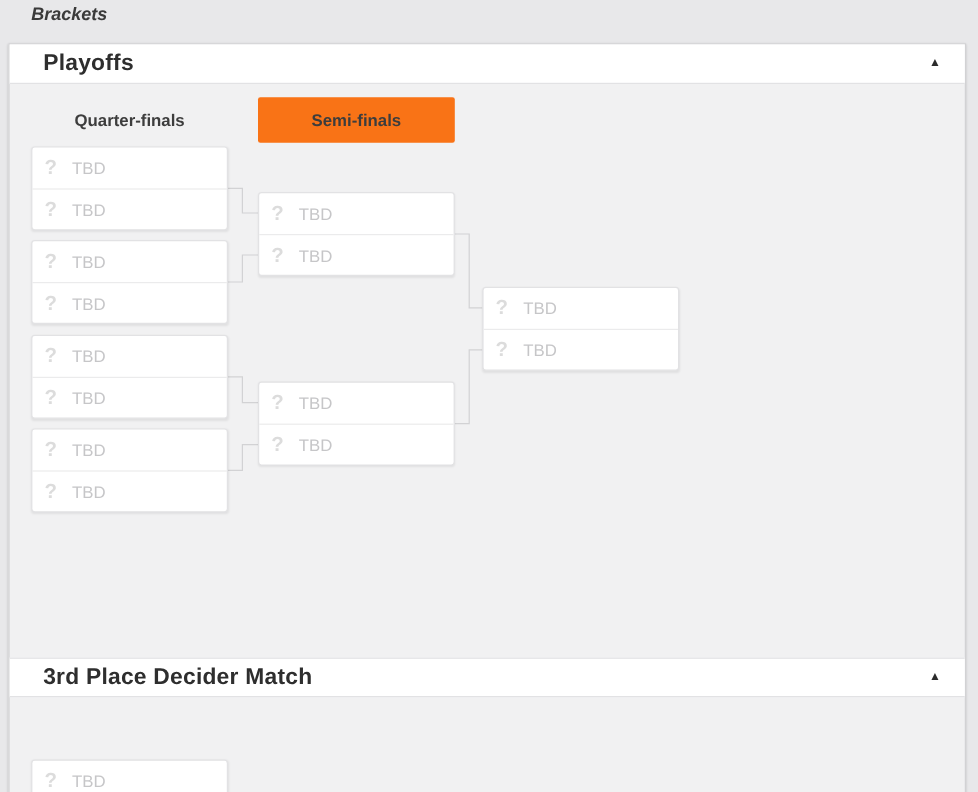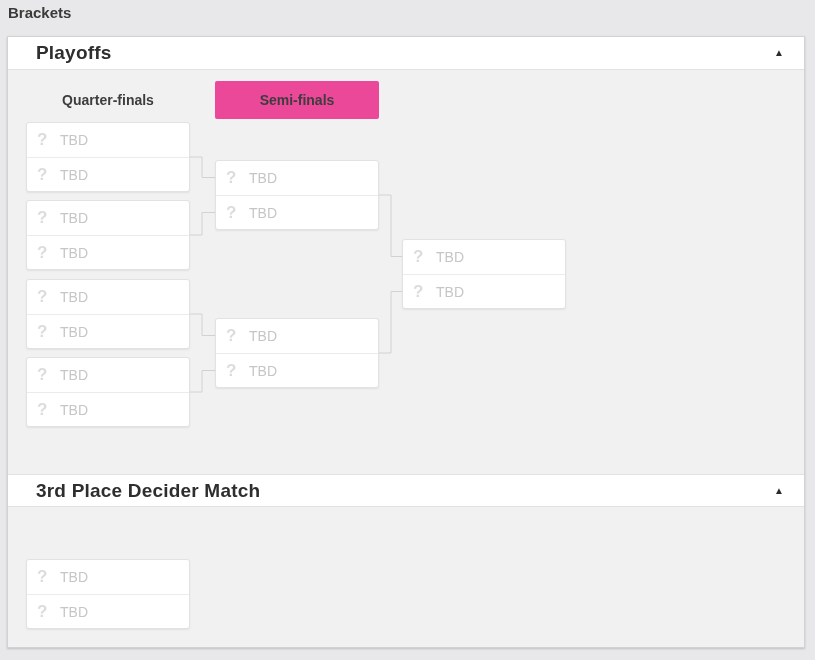--- a/index.html
+++ b/index.html
@@ -5,22 +5,22 @@
   * { box-sizing: border-box; }
   html, body { margin: 0; padding: 0; }
   body {
     width: 815px; height: 660px;
     background: #e8e8ea;
     font-family: "Liberation Sans", sans-serif;
     position: relative;
     overflow: hidden;
   }
   .page-label {
-    position: absolute; left: 8px; top: 4px;
-    font-size: 15px; font-weight: 700; color: #3a3a3a;
+    position: absolute; left: 26px; top: 4px;
+    font-size: 15px; font-weight: 700; color: #3a3a3a; font-style: italic;
   }
   .panel {
     position: absolute; left: 7px; top: 36px; width: 798px;
     background: #f1f1f2;
     border: 1px solid #d2d2d4;
     box-shadow: 0 1px 2px rgba(0,0,0,0.18);
   }
   .section-header {
     height: 33px; background: #ffffff;
     display: flex; align-items: center; justify-content: space-between;
@@ -28,28 +28,28 @@
     border-bottom: 1px solid #e2e2e4;
     cursor: pointer;
   }
   .section-header.bordered-top { border-top: 1px solid #e2e2e4; gap: 28px; }
   .section-title {
     font-size: 19px; font-weight: 700; color: #2e2e2e; letter-spacing: 0.2px;
   }
   .caret {
     font-size: 10px; color: #2b2b2b; line-height: 1;
   }
-  .playoffs-body { position: relative; height: 404px; border-radius: 15px; }
+  .playoffs-body { position: relative; height: 478px; border-radius: 15px; }
   .third-body { position: relative; height: 140px; }
   .round-header {
     position: absolute; top: 11px; width: 164px; height: 38px;
     display: flex; align-items: center; justify-content: center;
     font-size: 14px; font-weight: 700; color: #3d3d3d;
   }
-  .round-header.highlighted { background: #ec4899; border-radius: 2px; }
+  .round-header.highlighted { background: #f97316; border-radius: 2px; }
   .connectors { position: absolute; left: 0; top: 0; }
   .match {
     position: absolute; width: 164px;
     background: #ffffff;
     border: 1px solid #e2e2e4;
     border-radius: 3px;
     box-shadow: 0 1px 2px rgba(0,0,0,0.07);
   }
   .slot { height: 34px; display: flex; align-items: center; }
   .slot + .slot { border-top: 1px solid #ebebec; }

